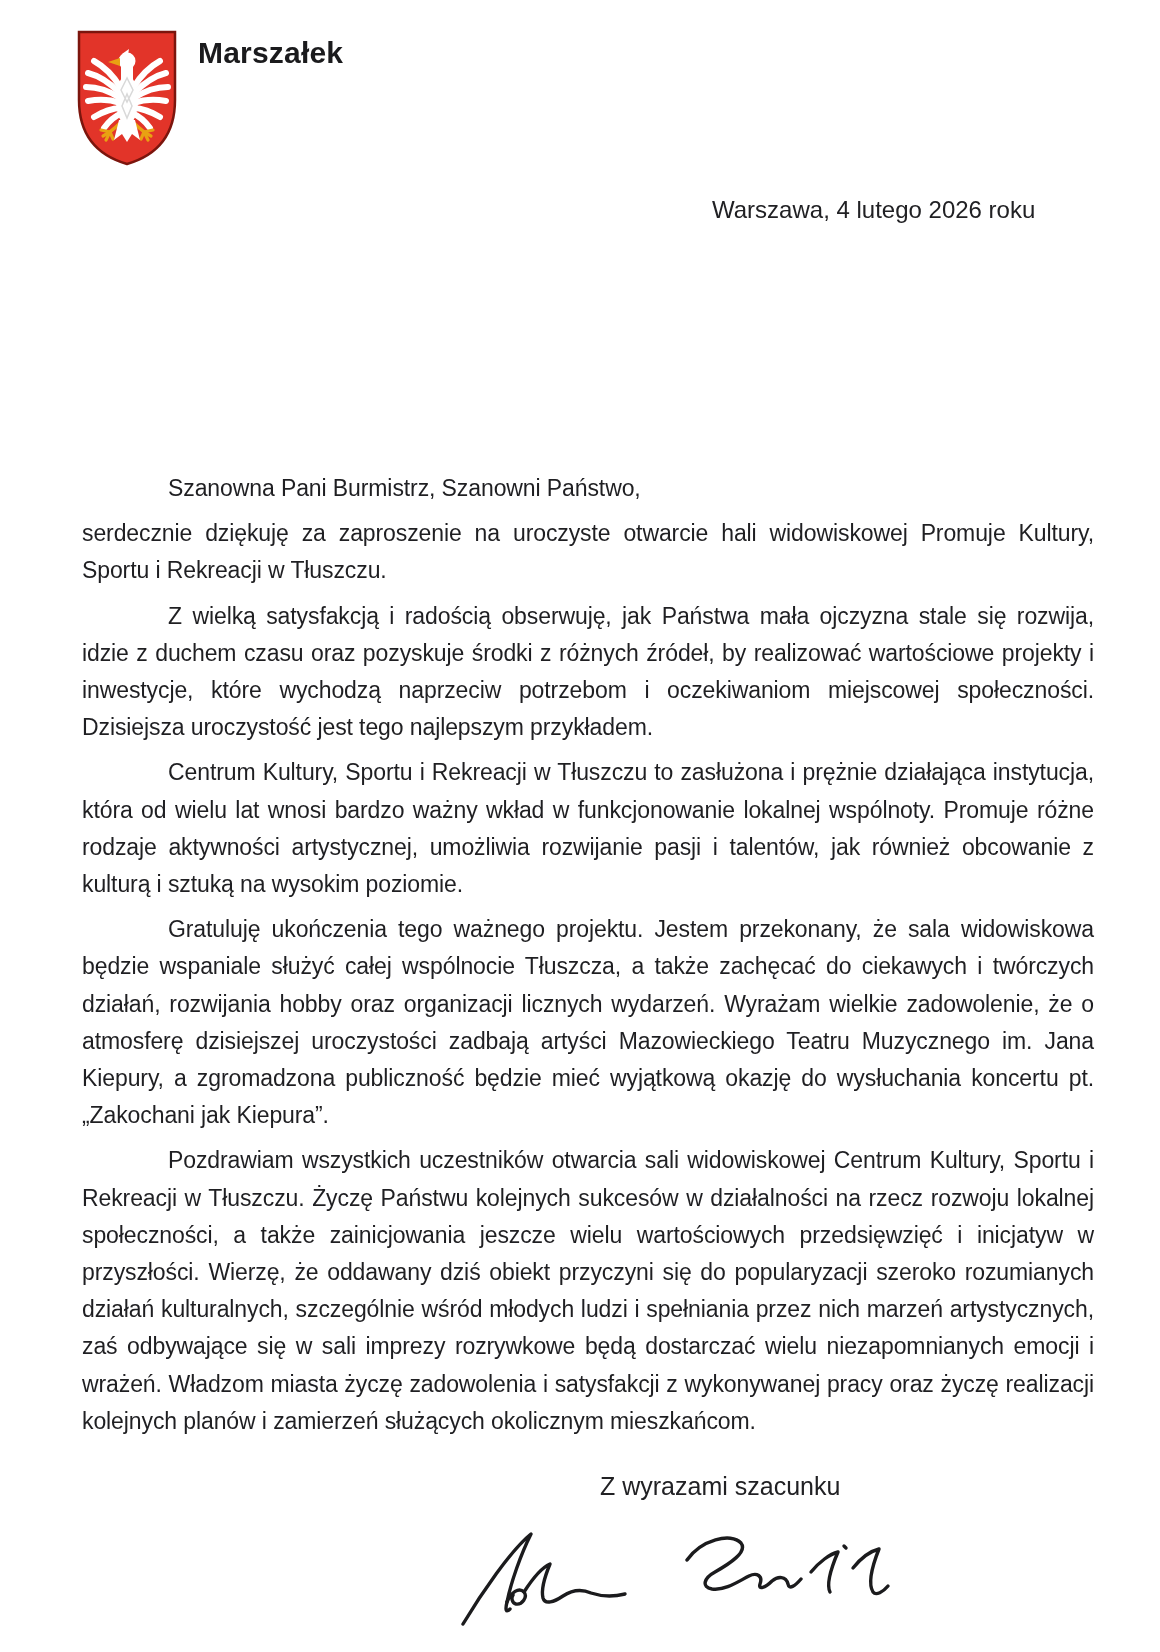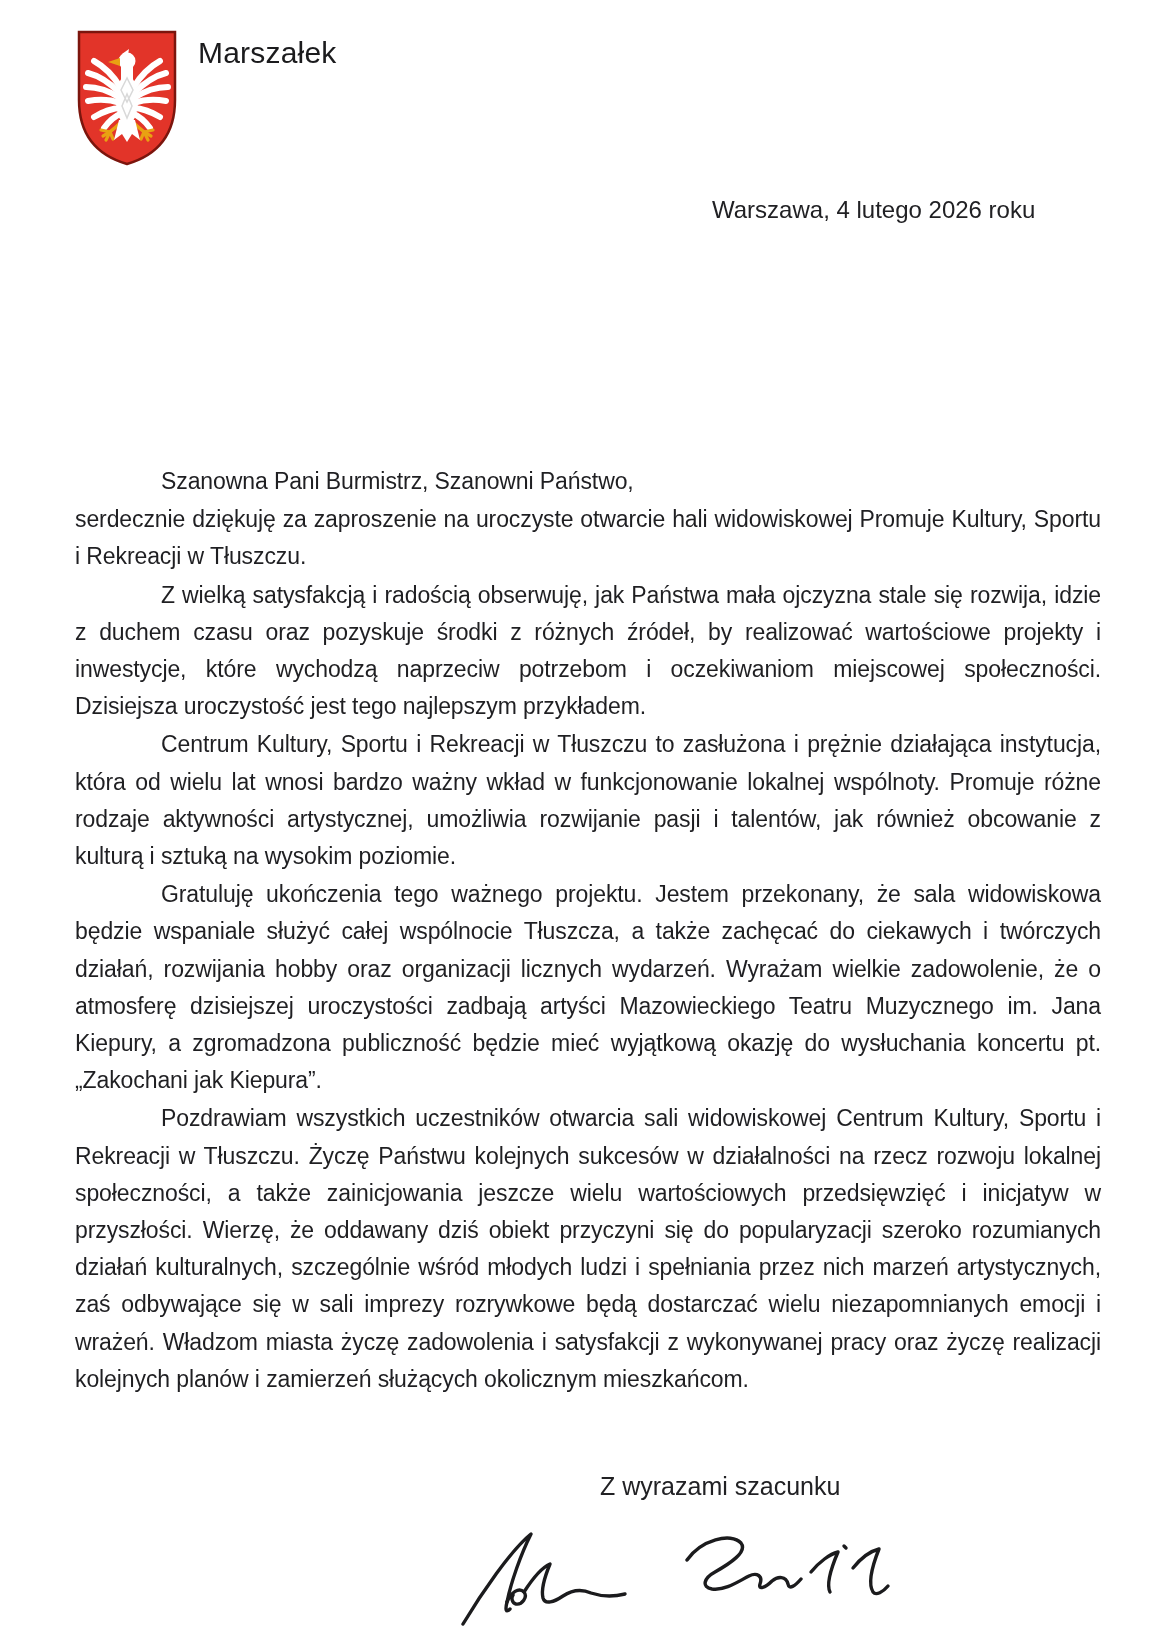--- a/index.html
+++ b/index.html
@@ -21,21 +21,21 @@
     position: absolute;
     left: 75px;
     top: 28px;
     width: 104px;
     height: 140px;
   }
   .letterhead-text {
     position: absolute;
     left: 198px;
     top: 30px;
-    font-weight: 400;
+    font-weight: 700;
     font-size: 30px;
     line-height: 45px;
     letter-spacing: 0.2px;
     color: #1b1b1d;
   }
   
   .dateline {
     position: absolute;
     left: 712px;
     top: 196px;
@@ -59,21 +59,21 @@
     position: absolute;
     left: 74px;
     top: 462px;
     width: 1028px;
     font-size: 23px;
     line-height: 37.2px;
     letter-spacing: -0.1px;
     text-align: justify;
     color: #1f1f22;
   }
-  .body-text p { margin: 1px; }
+  .body-text p { margin: 8px; }
   .body-text p.indent { text-indent: 86px; }
   
   .closing {
     position: absolute;
     left: 600px;
     top: 1472px;
     font-size: 25px;
     color: #212124;
     white-space: nowrap;
   }

